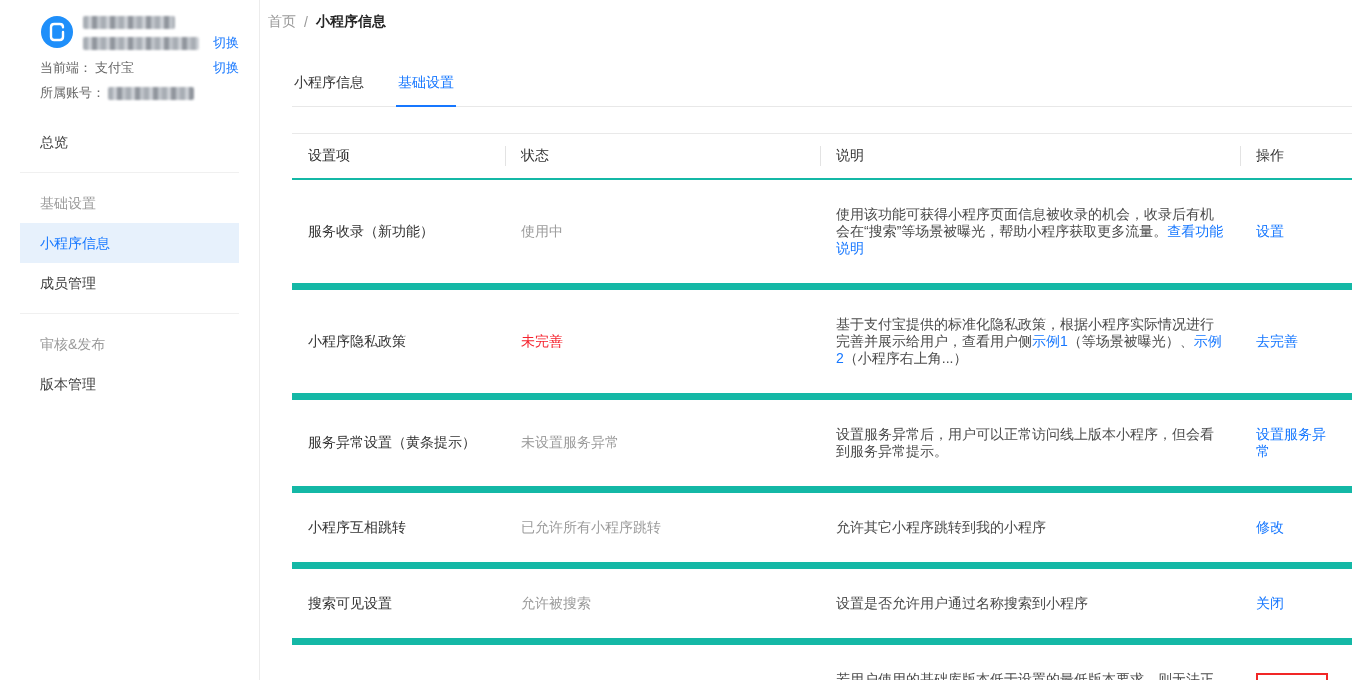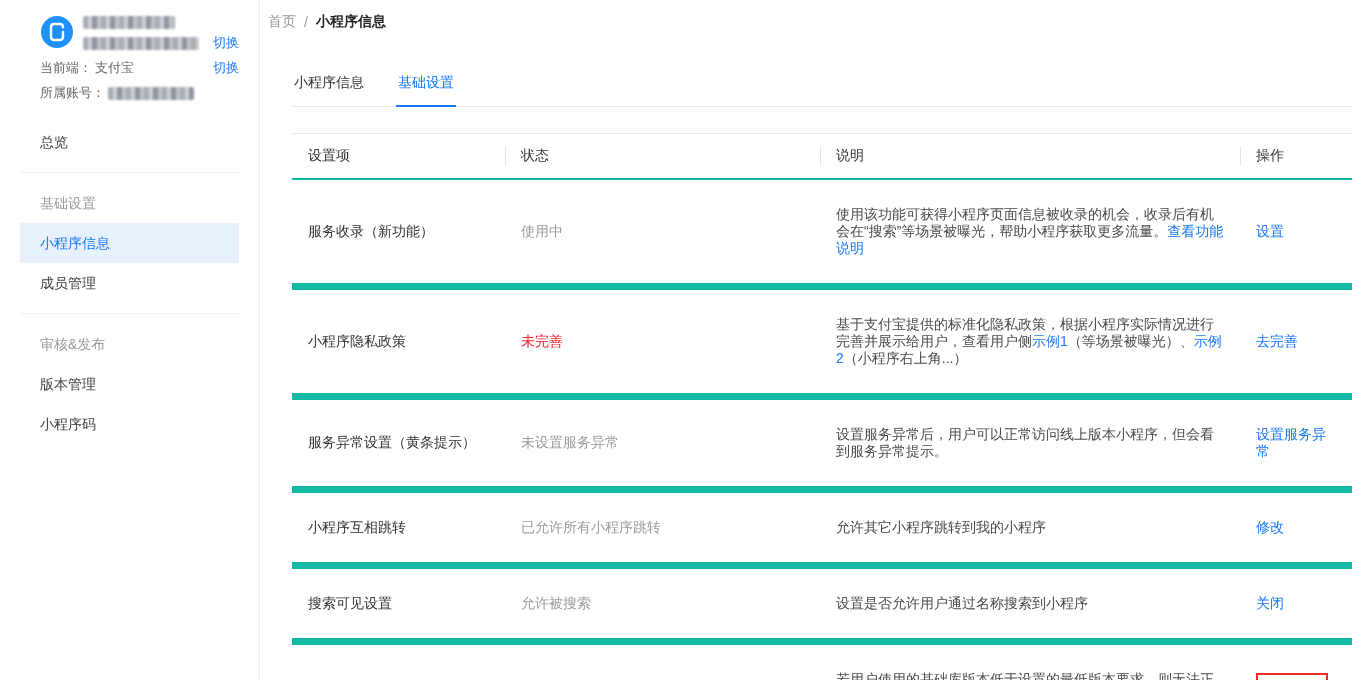--- a/index.html
+++ b/index.html
@@ -97,21 +97,20 @@
           <div class="sb-item">总览</div>
         </div>
         <div class="sb-group">
           <div class="sb-group-title">基础设置</div>
           <div class="sb-item active">小程序信息</div>
           <div class="sb-item">成员管理</div>
         </div>
         <div class="sb-group">
           <div class="sb-group-title">审核&amp;发布</div>
           <div class="sb-item">版本管理</div>
-          <div class="sb-item">小程序码</div>
         </div>
       </nav>
   </aside>
 
   <main class="main">
     <div class="breadcrumb">
       <span class="bc-home">首页</span>
       <span class="bc-sep">/</span>
       <span class="bc-current">小程序信息</span>
     </div>

